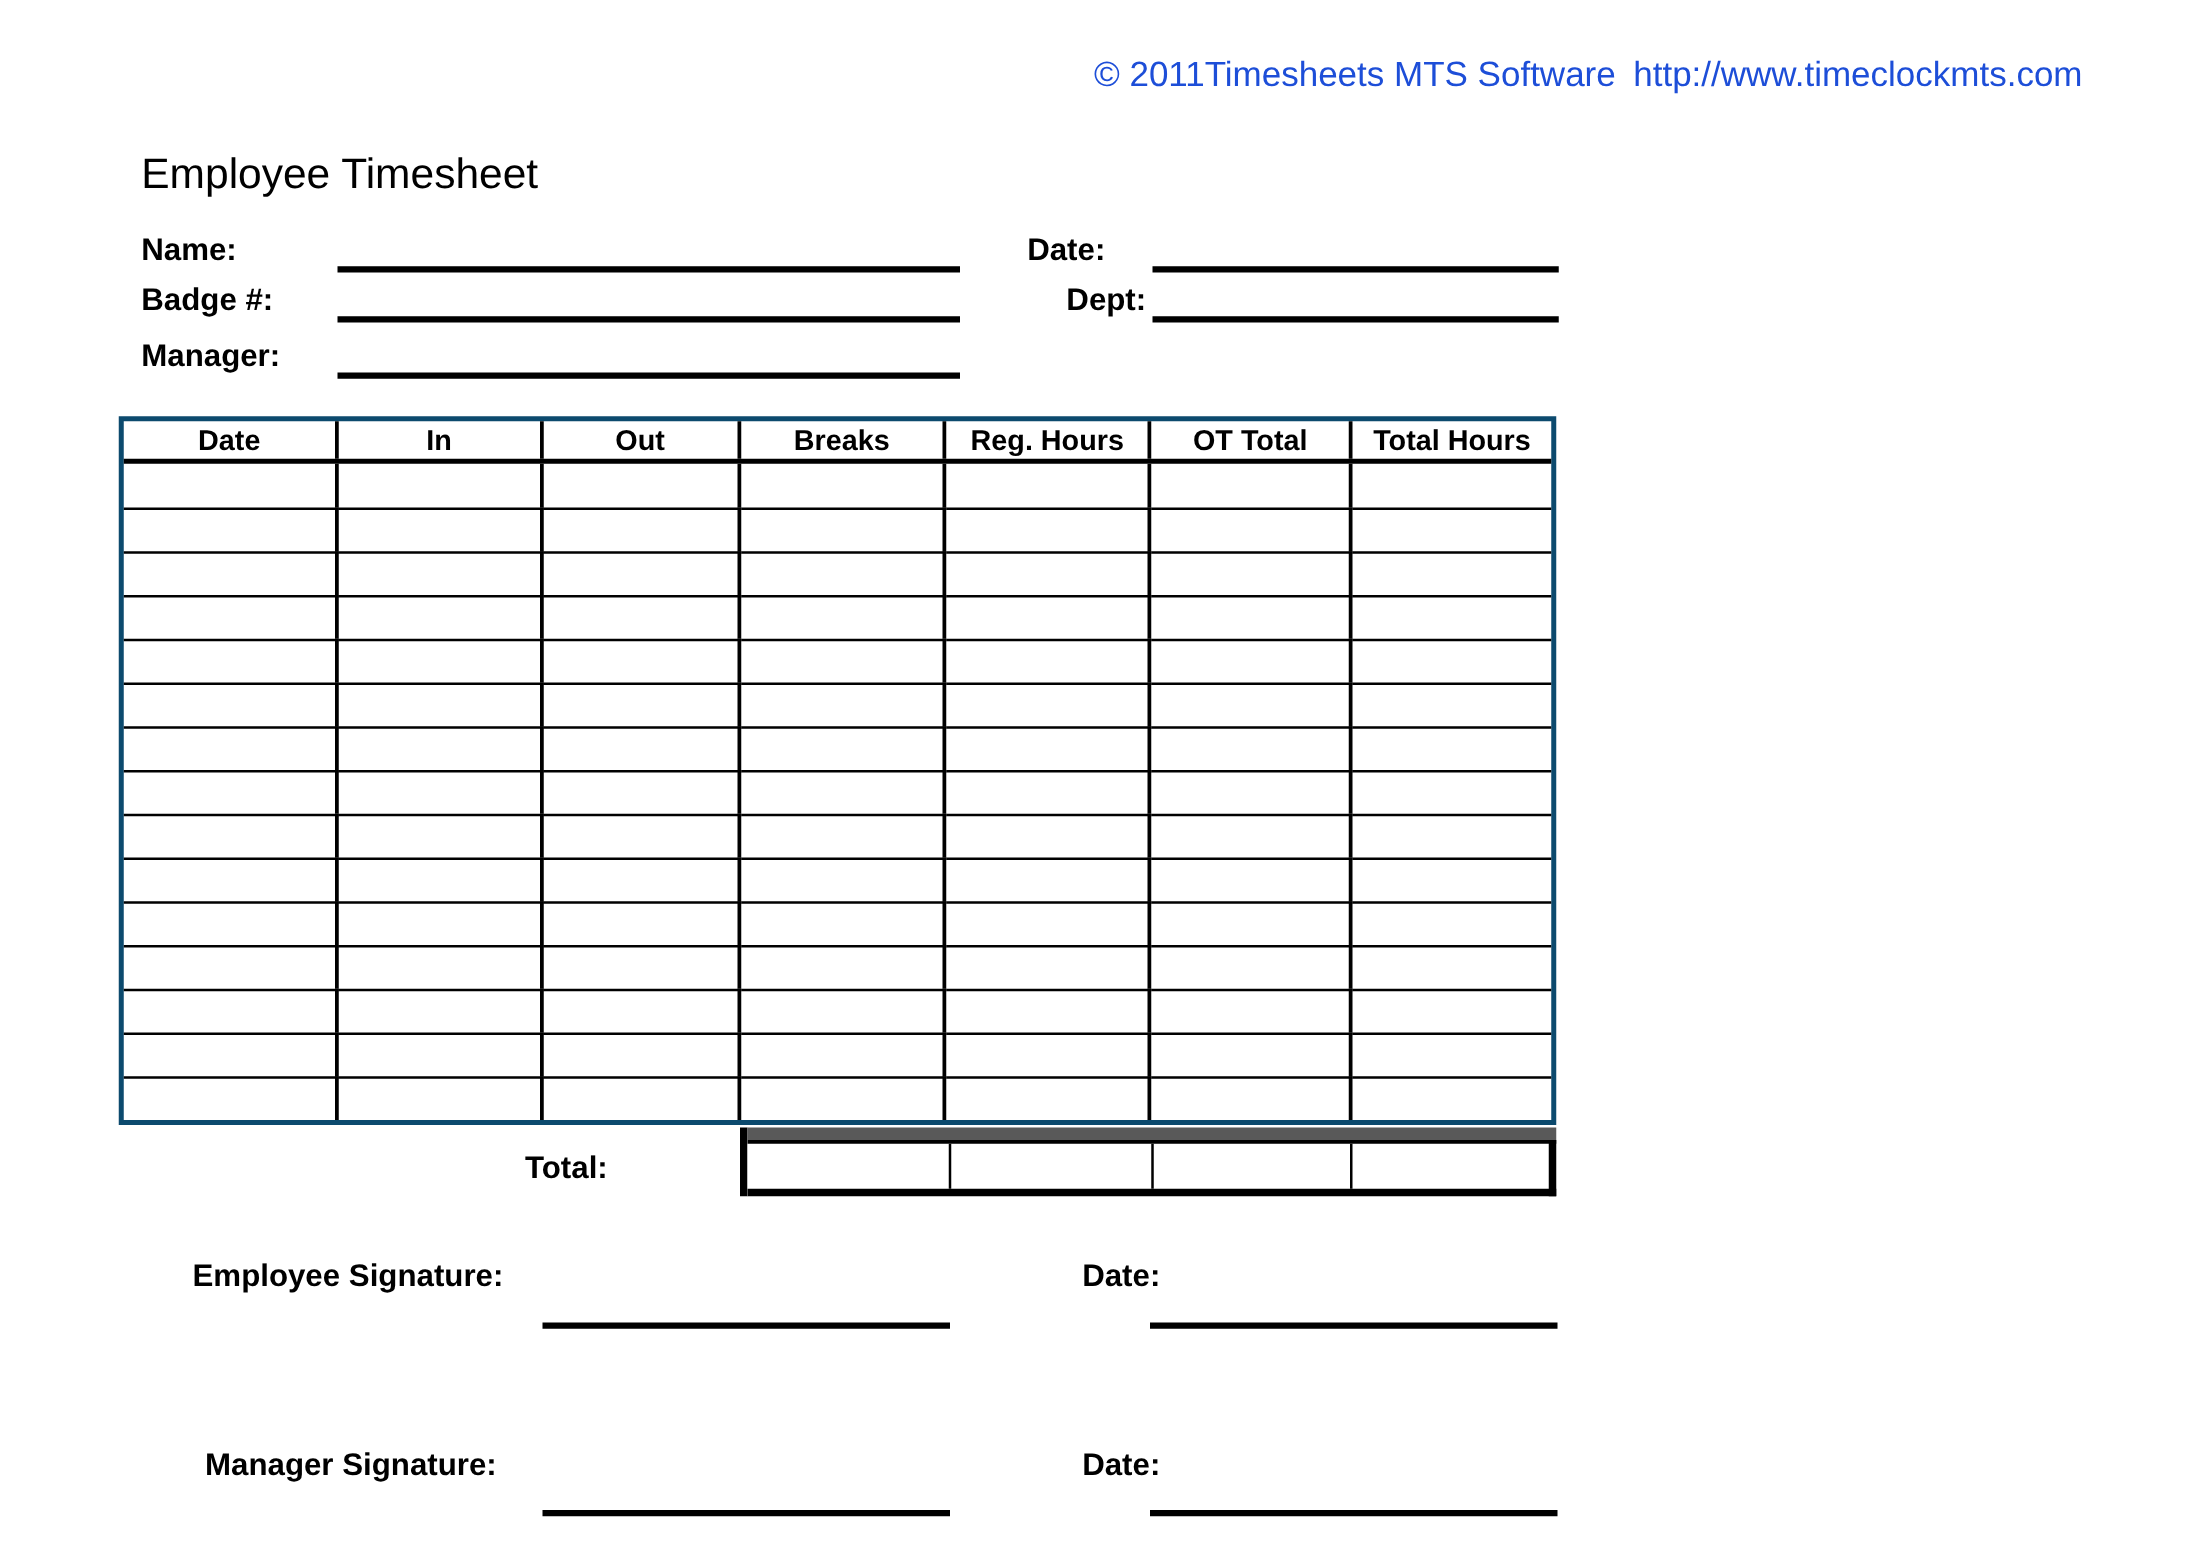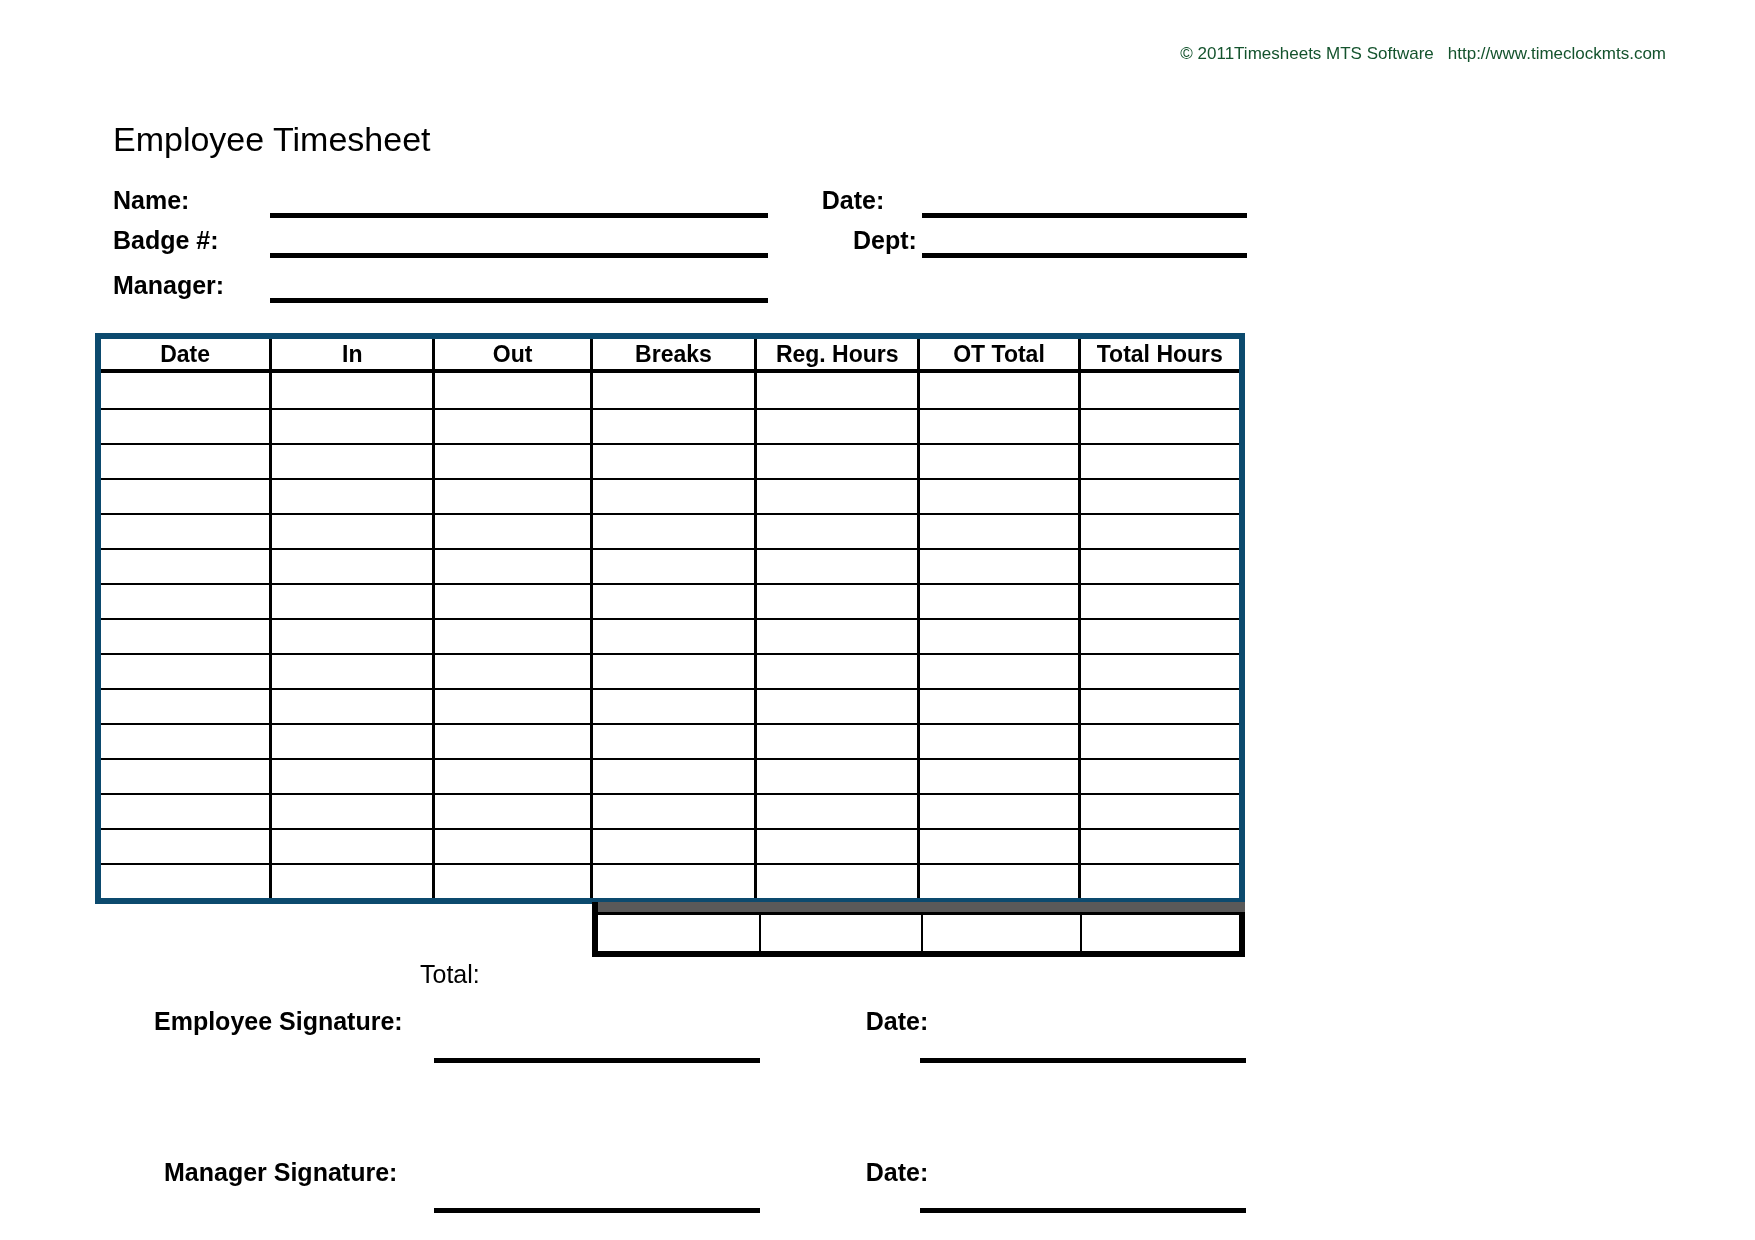--- a/index.html
+++ b/index.html
@@ -9,56 +9,56 @@
     font-family:"Liberation Sans", sans-serif;
     color:#000;
     overflow:hidden;
     position:relative;
   }
   .abs { position:absolute; }
 
   
   .copyright {
     top:44px; right:89px;
-    font-size:17px; font-weight:400; color:#14532d;
+    font-size:28px; font-weight:400; color:#1d4ed8;
     white-space:nowrap;
   }
   .copyright .url { margin-left:14px; }
   .page-title {
     left:113px; top:120px;
     font-size:34px; font-weight:400;
   }
 
   
   .field-label { font-size:25px; font-weight:700; white-space:nowrap; }
   .right-label { width:126px; text-align:center; }
   .fill-line { height:5px; background:#000; }
 
   
   .grid-table {
     left:95px; top:333px; width:1150px;
-    border:6px solid #0c4a6e;
+    border:4px solid #0c4a6e;
     background:#fff;
   }
   .cols7 { display:grid; grid-template-columns:173fr 165fr 159fr 166fr 165fr 162fr 160fr; }
   .ghead { height:34px; border-bottom:4px solid #000; }
   .ghead .gcell {
     display:flex; align-items:center; justify-content:center;
     font-size:23px; font-weight:700;
   }
   .gcell { border-right:3px solid #000; }
   .gcell:last-child { border-right:none; }
   .grow { height:35px; }
   .grow + .grow .gcell { border-top:2px solid #000; }
 
   
   .total-label {
     left:420px; top:912px; width:160px; height:45px;
     display:flex; align-items:center;
-    font-size:25px; font-weight:400;margin-top:40px;
+    font-size:25px; font-weight:700;
   }
   .total-wrap {
     left:592px; top:902px; width:653px;
     border-left:6px solid #000;
   }
   .total-gray { height:10px; width:100%; }
   .total-cells {
     display:grid; grid-template-columns:166fr 165fr 162fr 160fr;
     height:45px;
     border-top:3px solid #000;

